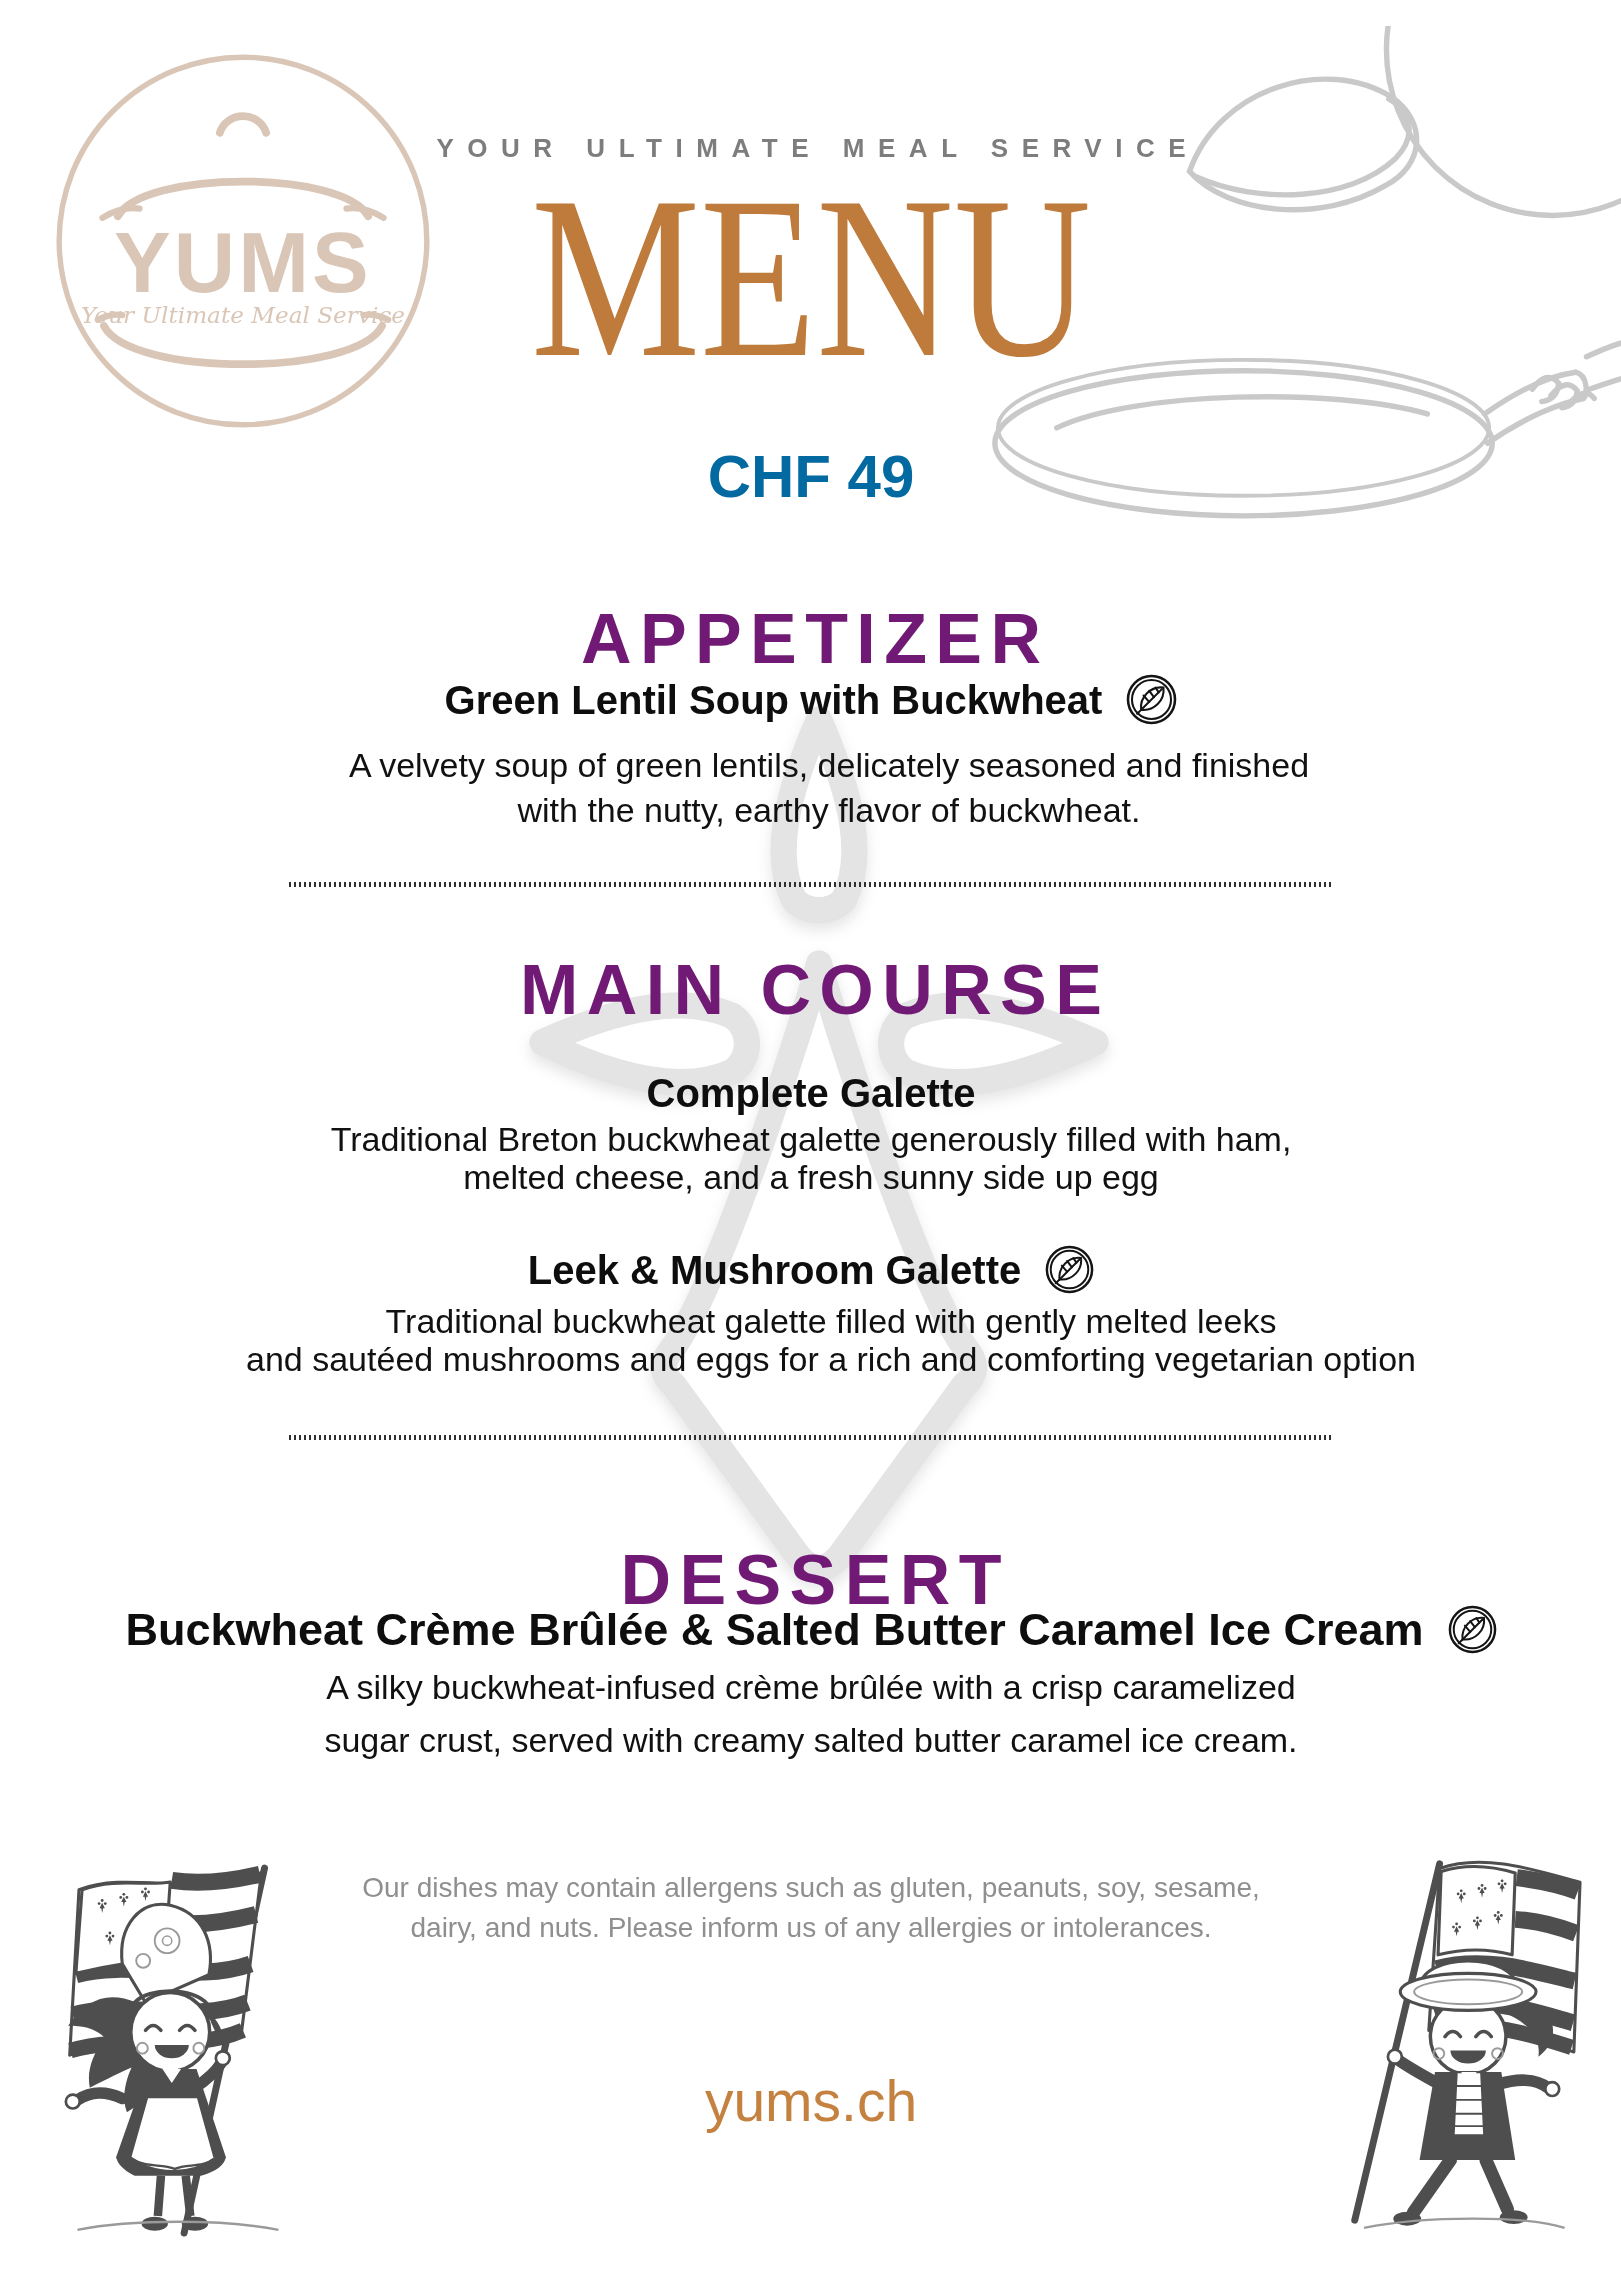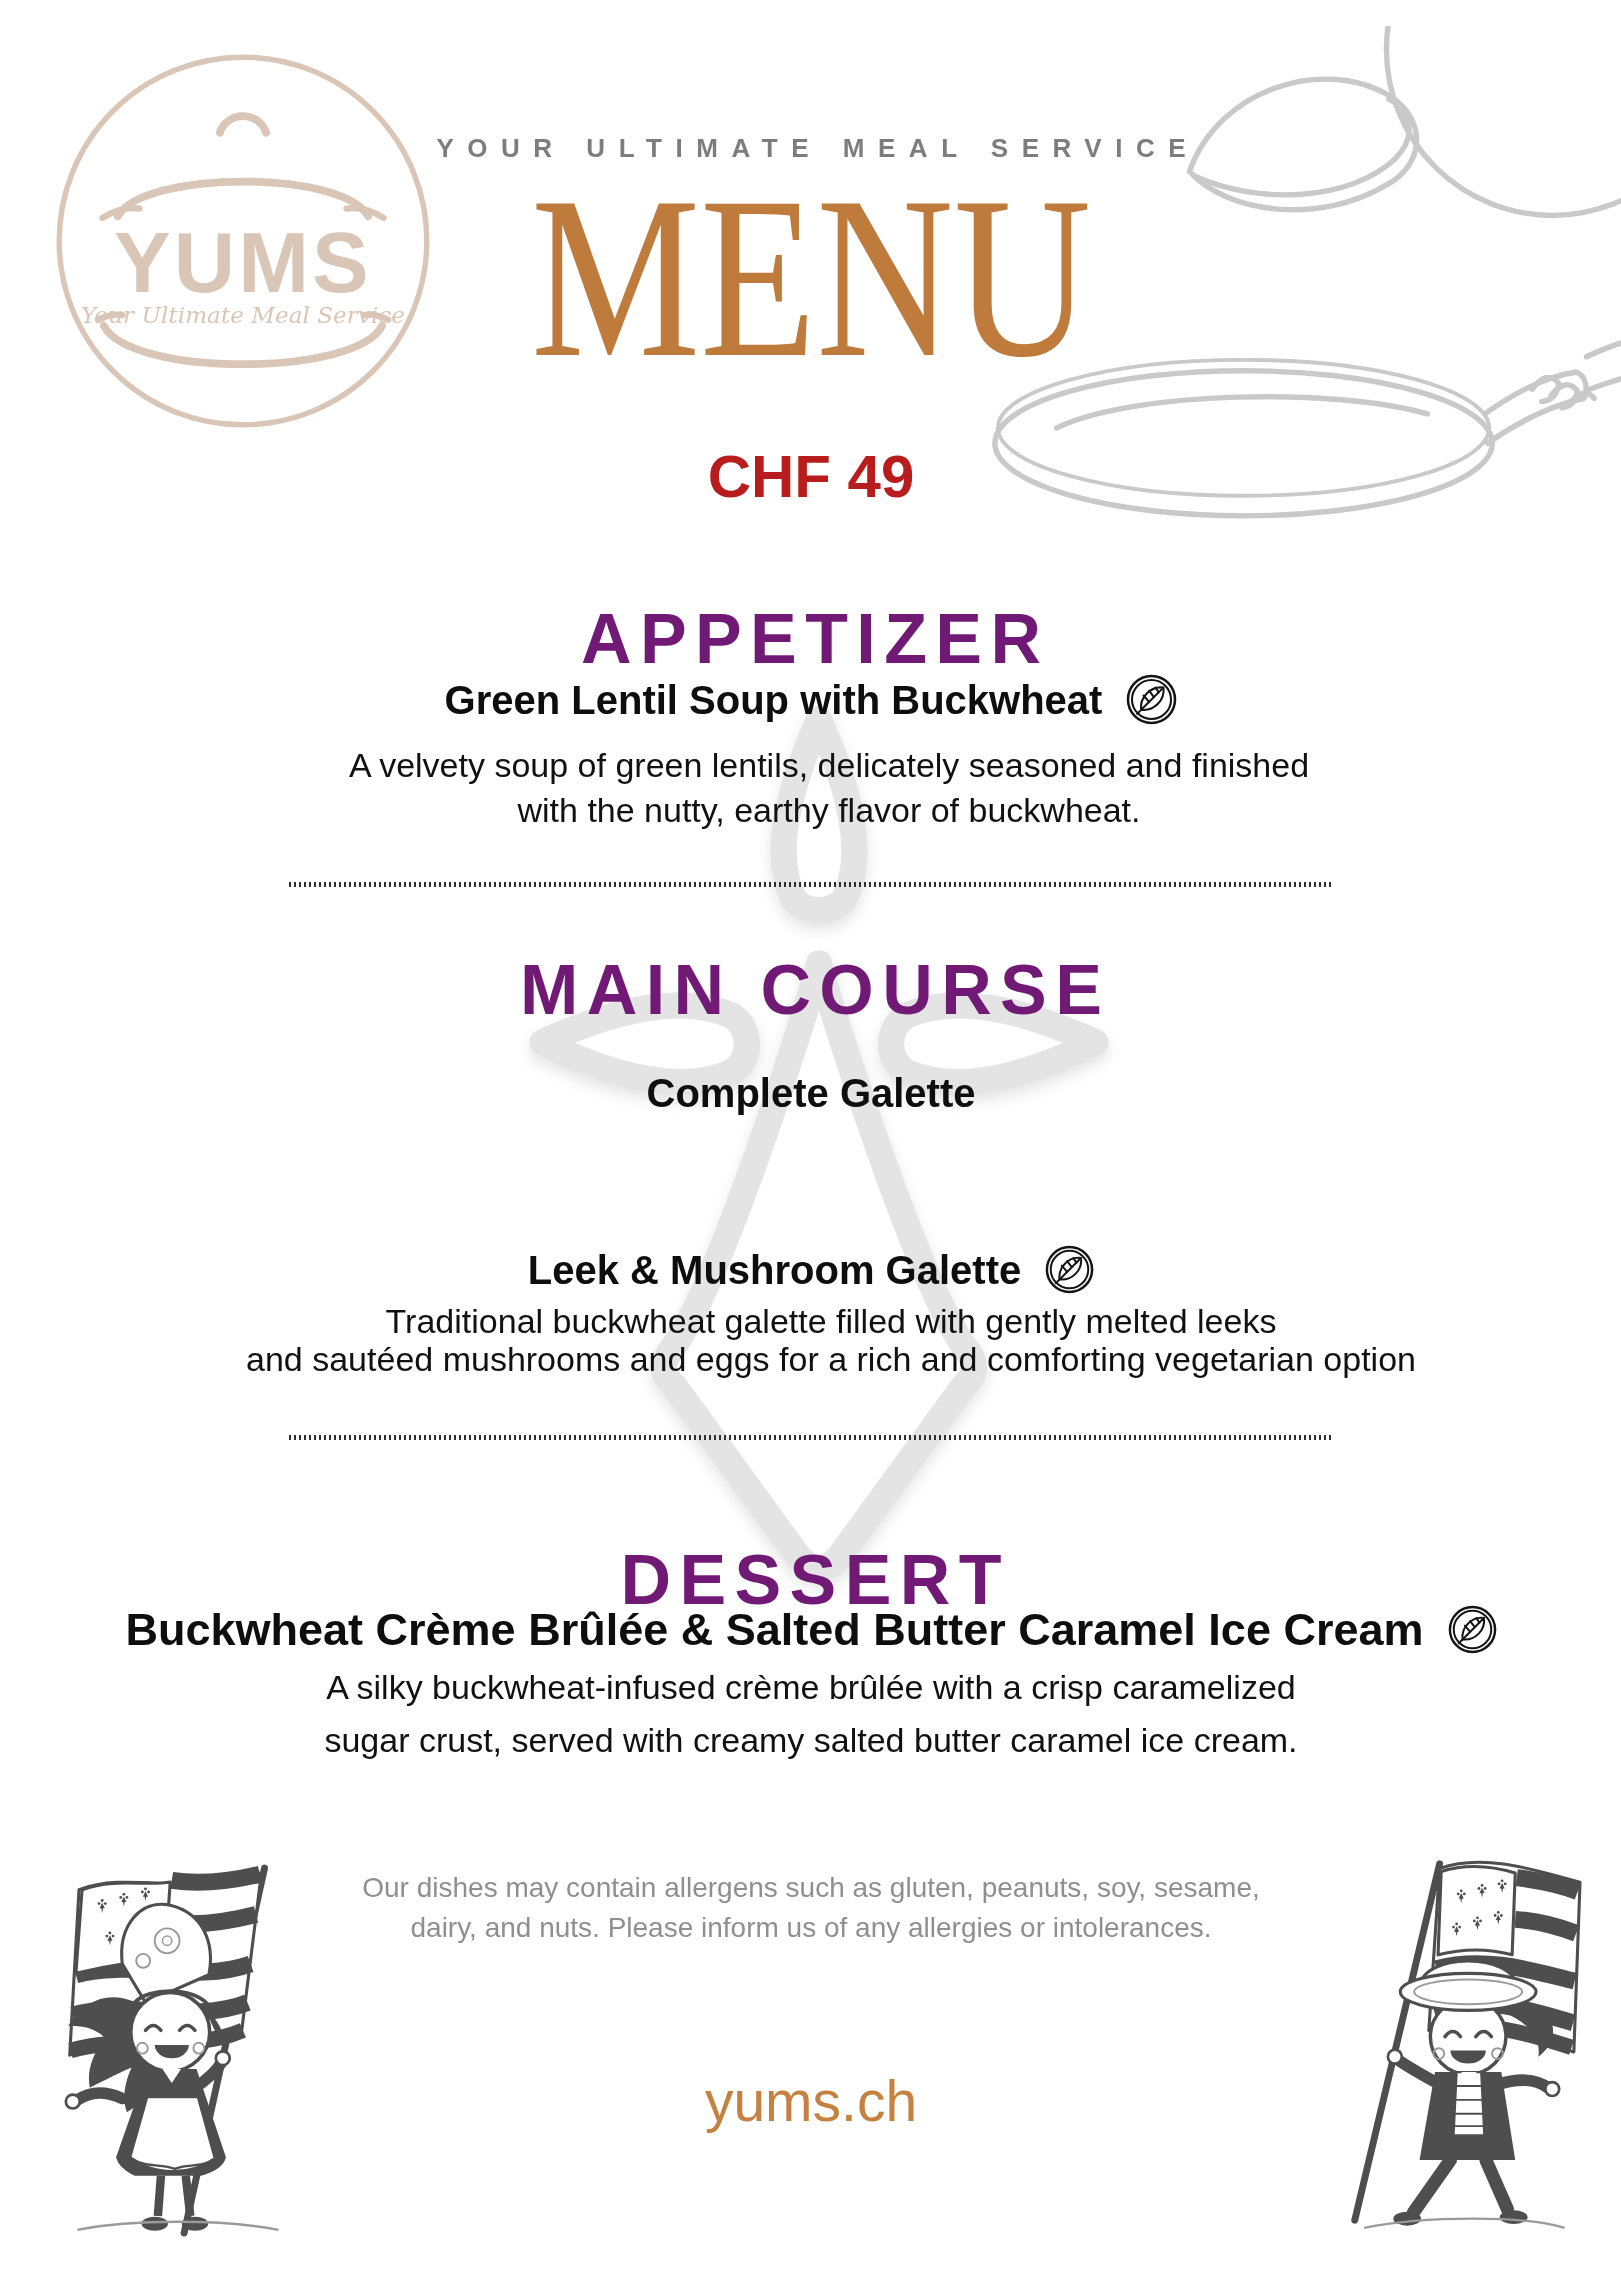--- a/index.html
+++ b/index.html
@@ -5,21 +5,21 @@
   html,body{margin:0;padding:0;background:#888;}
   .page{position:relative;width:1622px;height:2295px;background:#ffffff;overflow:hidden;
         font-family:"Liberation Sans",sans-serif;margin:0 auto;}
   .abs{position:absolute;left:0;right:0;text-align:center;}
   svg{display:block;overflow:hidden;}
 
   
   .tagline{top:133px;font-size:26px;font-weight:600;letter-spacing:.52em;color:#7d7d7d;text-indent:.52em;}
   .menu-title{top:161px;font-family:"Liberation Serif",serif;font-weight:400;color:#be7b3b;
               font-size:232px;line-height:1;transform:scaleX(.82);}
-  .price{top:442px;font-size:60px;font-weight:700;color:#b91c1c;}
+  .price{top:442px;font-size:60px;font-weight:700;color:#0369a1;}
 
   
   .section-heading{font-size:70px;font-weight:700;letter-spacing:.12em;color:#701a75;text-indent:.12em;line-height:1;}
   .h-appetizer{top:604px;} .h-main{top:955px;} .h-dessert{top:1545px;}
   .item-row{position:absolute;left:0;right:0;display:flex;justify-content:center;align-items:center;gap:24px;}
   .item-name{font-size:40px;font-weight:700;color:#0e0e0e;line-height:1.1;}
   .item-name.small{font-size:45px;}
   .item-desc{font-size:34px;color:#111;white-space:pre-line;}
   .lh-loose{line-height:1.32;} .lh-tight{line-height:1.12;} .lh-wide{line-height:1.55;}
 
@@ -213,20 +213,22 @@
   </div>
   <div class="abs item-desc lh-loose d-app layer-text">A velvety soup of green lentils, delicately seasoned and finished
 with the nutty, earthy flavor of buckwheat.</div>
 
   <div class="divider div1 layer-text"></div>
 
   <div class="abs section-heading h-main layer-text">MAIN COURSE</div>
   <div class="item-row r-cg-name layer-text">
     <span class="item-name">Complete Galette</span>
   </div>
+  <div class="abs item-desc lh-tight d-cg layer-text">Traditional Breton buckwheat galette generously filled with ham,
+melted cheese, and a fresh sunny side up egg</div>
 
   <div class="item-row r-lm-name layer-text">
     <span class="item-name">Leek &amp; Mushroom Galette</span>
     <span class="veg-icon">
       <svg width="49" height="49" viewBox="0 0 64 64" fill="none" stroke="#141414">
         <circle cx="32" cy="32" r="29.5" stroke-width="3.2"></circle>
         <circle cx="32" cy="32" r="24.5" stroke-width="2.6"></circle>
         <g transform="translate(33,31)" stroke-width="2.6" stroke-linecap="round">
           <path d="M-14,14 C-16,-2 -2,-16 14,-14 C16,2 2,16 -14,14 Z"></path>
           <path d="M-13,13 L12,-12"></path>

